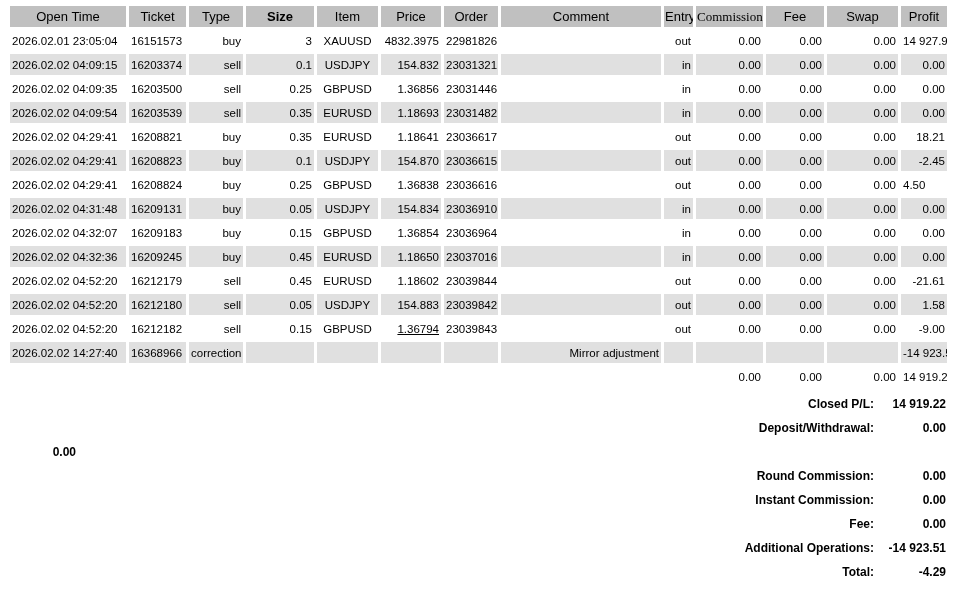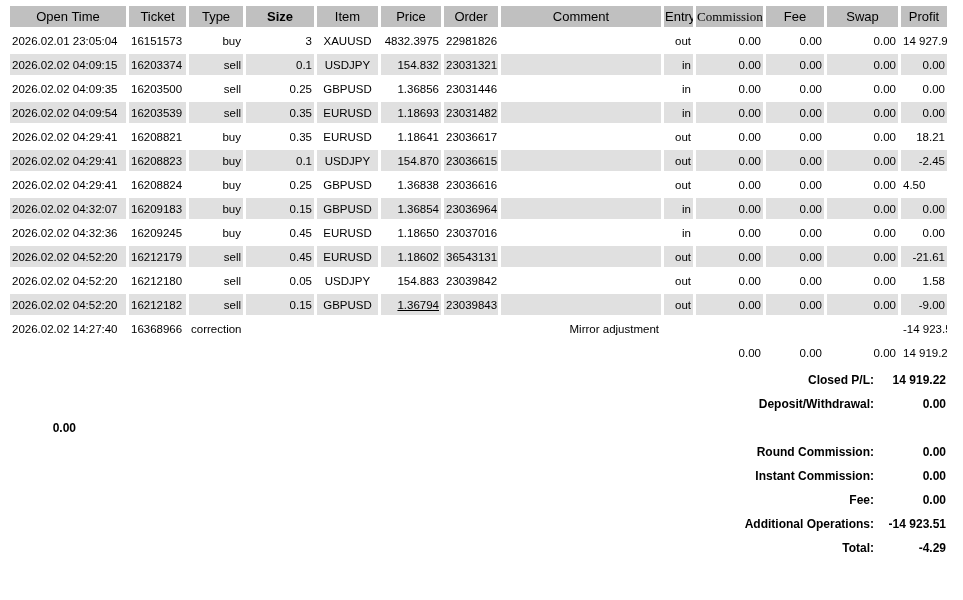--- a/index.html
+++ b/index.html
@@ -167,20 +167,35 @@
           <td style="text-align: right;">1.36838</td>
           <td style="text-align: left;">23036616</td>
           <td style="text-align: right;"></td>
           <td style="text-align: right;">out</td>
           <td style="text-align: right;">0.00</td>
           <td style="text-align: right;">0.00</td>
           <td style="text-align: right;">0.00</td>
           <td style="text-align: left; margin-top: 32px;">4.50</td>
         </tr>
         <tr class="deal">
+          <td style="text-align: left;">2026.02.02 04:31:48</td>
+          <td style="text-align: left;">16209131</td>
+          <td style="text-align: right;">buy</td>
+          <td style="text-align: right;">0.05</td>
+          <td style="text-align: center;">USDJPY</td>
+          <td style="text-align: right;">154.834</td>
+          <td style="text-align: left;">23036910</td>
+          <td style="text-align: right;"></td>
+          <td style="text-align: right;">in</td>
+          <td style="text-align: right;">0.00</td>
+          <td style="text-align: right;">0.00</td>
+          <td style="text-align: right;">0.00</td>
+          <td style="text-align: right;">0.00</td>
+        </tr>
+        <tr class="deal">
           <td style="text-align: left;">2026.02.02 04:32:07</td>
           <td style="text-align: left;">16209183</td>
           <td style="text-align: right;">buy</td>
           <td style="text-align: right;">0.15</td>
           <td style="text-align: center;">GBPUSD</td>
           <td style="text-align: right;">1.36854</td>
           <td style="text-align: left;">23036964</td>
           <td style="text-align: right;"></td>
           <td style="text-align: right;">in</td>
           <td style="text-align: right;">0.00</td>
@@ -203,21 +218,21 @@
           <td style="text-align: right;">0.00</td>
           <td style="text-align: right;">0.00</td>
         </tr>
         <tr class="deal">
           <td style="text-align: left;">2026.02.02 04:52:20</td>
           <td style="text-align: left;">16212179</td>
           <td style="text-align: right;">sell</td>
           <td style="text-align: right;">0.45</td>
           <td style="text-align: center;">EURUSD</td>
           <td style="text-align: right;">1.18602</td>
-          <td style="text-align: left;">36543131</td>
+          <td style="text-align: left;">23039844</td>
           <td style="text-align: right;"></td>
           <td style="text-align: right;">out</td>
           <td style="text-align: right;">0.00</td>
           <td style="text-align: right;">0.00</td>
           <td style="text-align: right;">0.00</td>
           <td style="text-align: right;">-21.61</td>
         </tr>
         <tr class="deal">
           <td style="text-align: left;">2026.02.02 04:52:20</td>
           <td style="text-align: left;">16212180</td>

